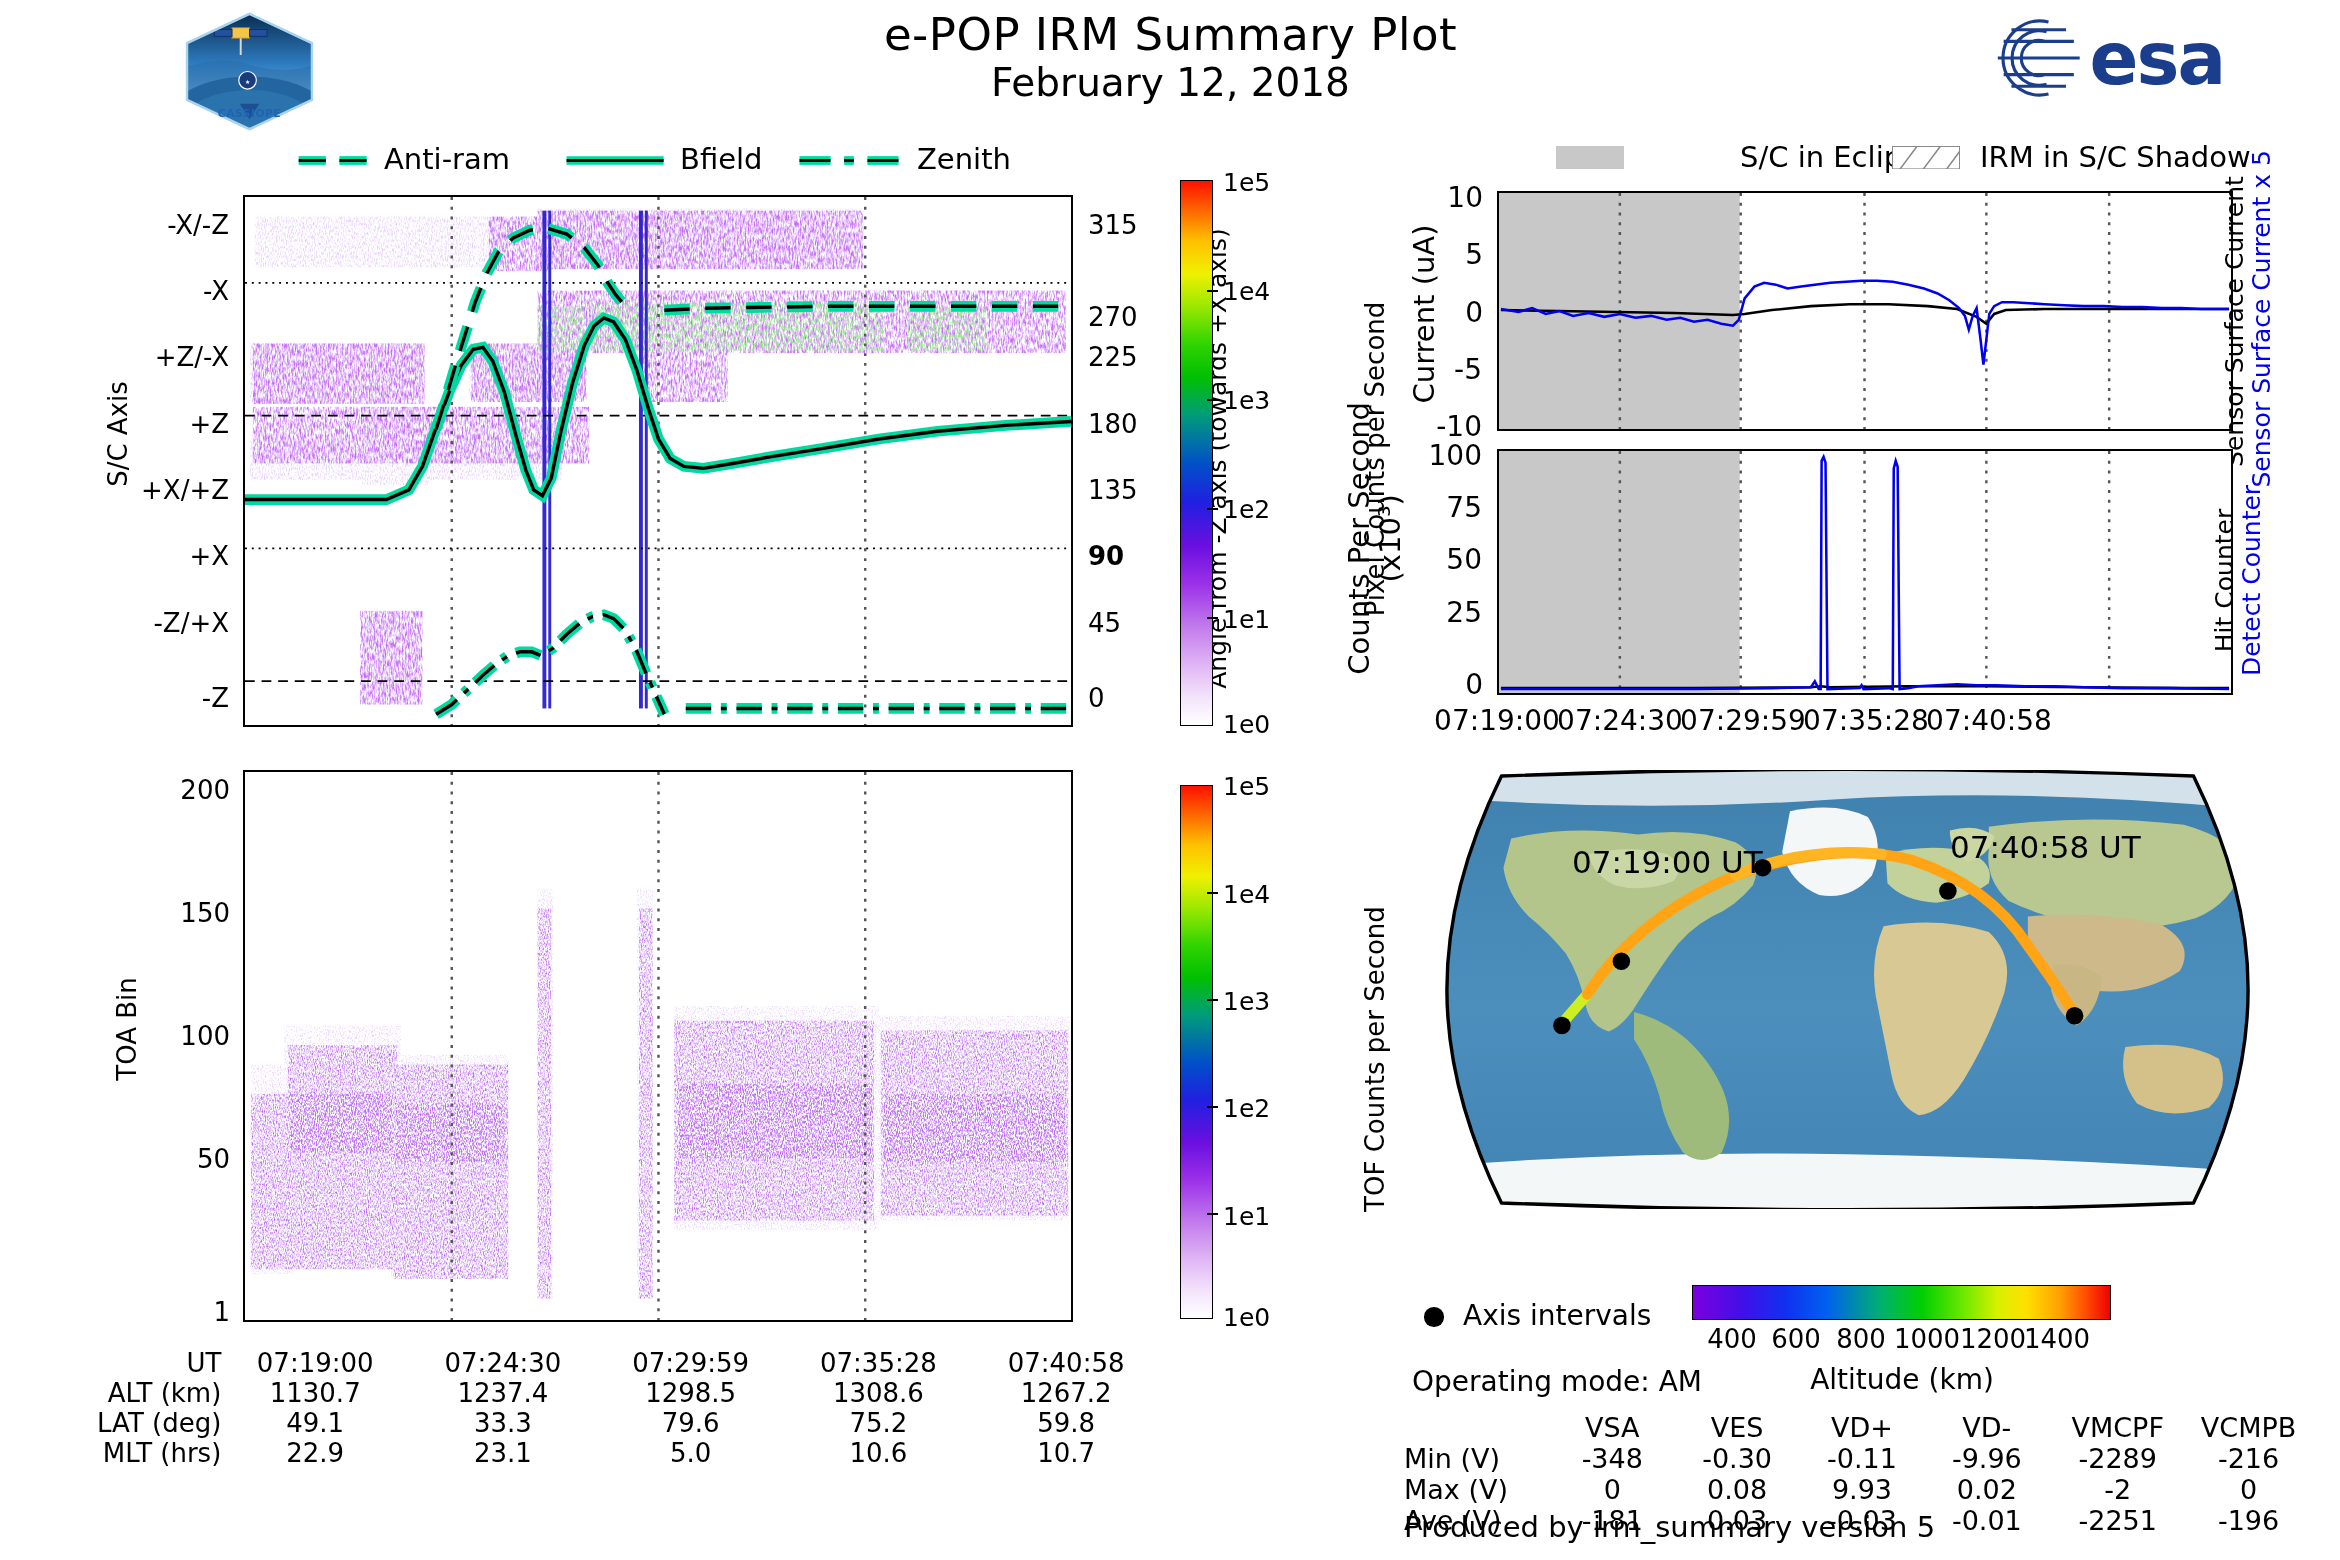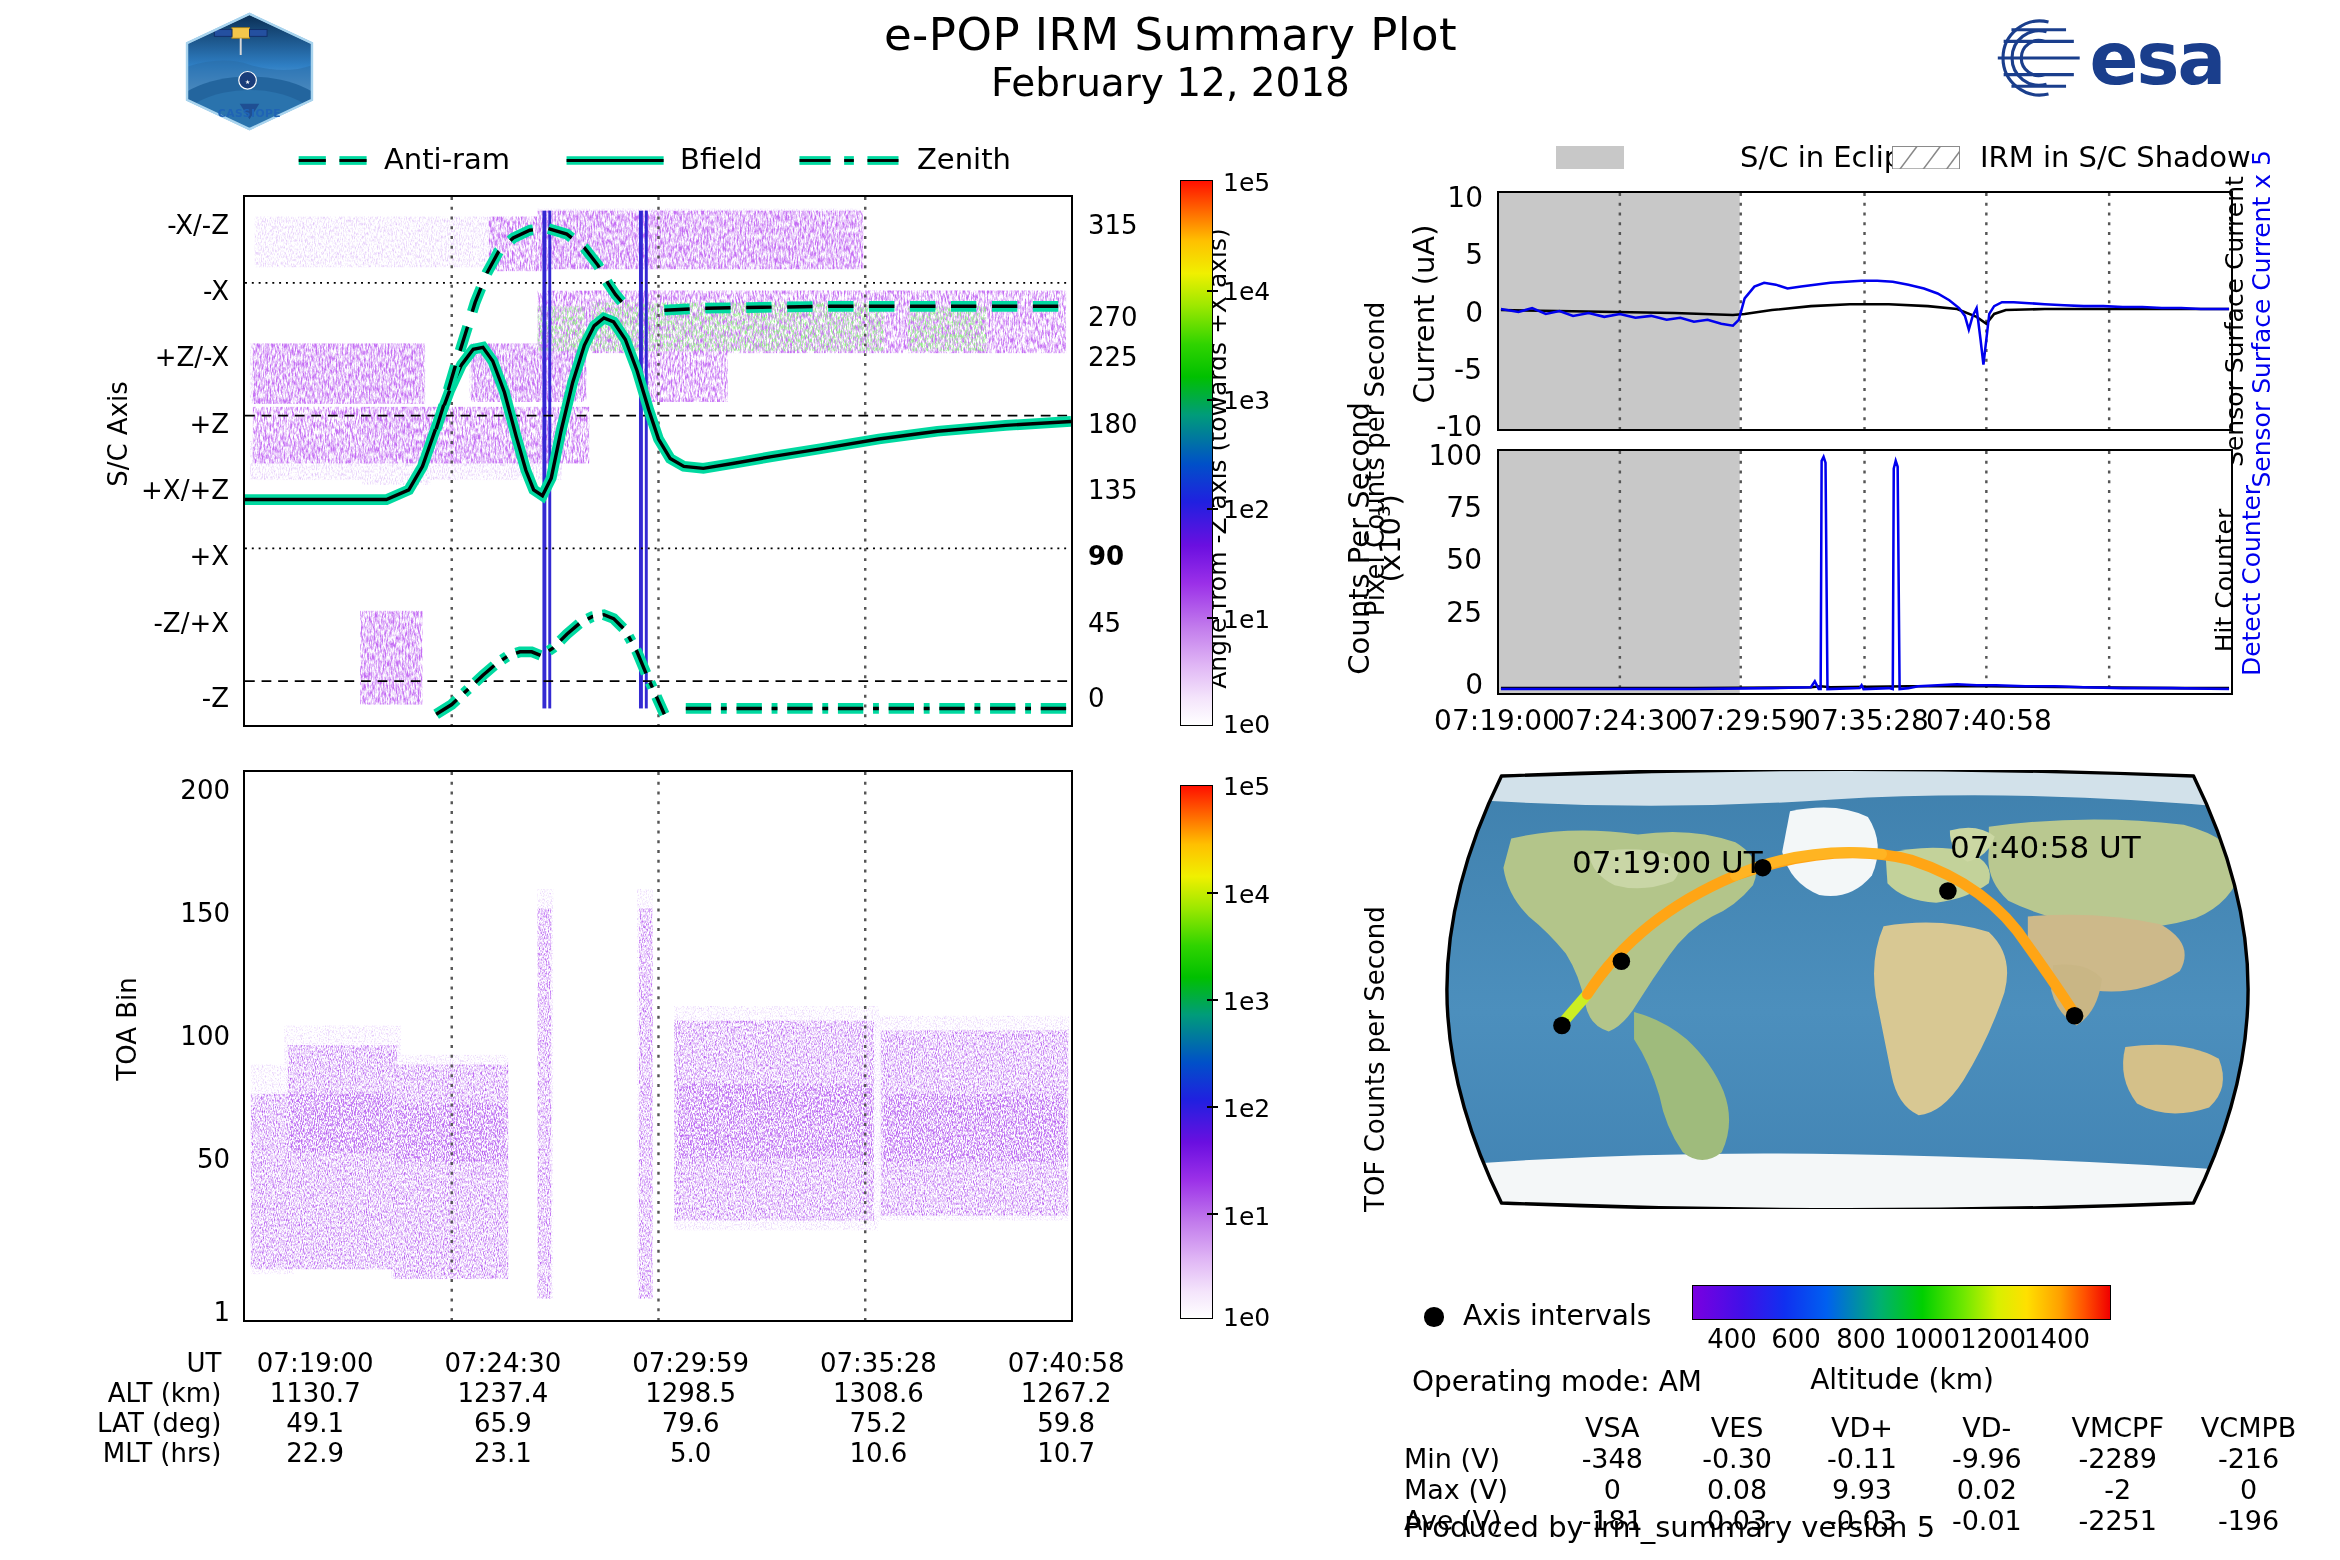--- a/index.html
+++ b/index.html
@@ -365,21 +365,21 @@
     <div class="txt lbl-col tblrow">ALT (km)</div>
     <div class="txt val-col tblrow">1130.7</div>
     <div class="txt val-col tblrow">1237.4</div>
     <div class="txt val-col tblrow">1298.5</div>
     <div class="txt val-col tblrow">1308.6</div>
     <div class="txt val-col tblrow">1267.2</div>
   </div>
   <div style="display:flex;">
     <div class="txt lbl-col tblrow">LAT (deg)</div>
     <div class="txt val-col tblrow">49.1</div>
-    <div class="txt val-col tblrow">65.9</div>
+    <div class="txt val-col tblrow">33.3</div>
     <div class="txt val-col tblrow">79.6</div>
     <div class="txt val-col tblrow">75.2</div>
     <div class="txt val-col tblrow">59.8</div>
   </div>
   <div style="display:flex;">
     <div class="txt lbl-col tblrow">MLT (hrs)</div>
     <div class="txt val-col tblrow">22.9</div>
     <div class="txt val-col tblrow">23.1</div>
     <div class="txt val-col tblrow">5.0</div>
     <div class="txt val-col tblrow">10.6</div>

